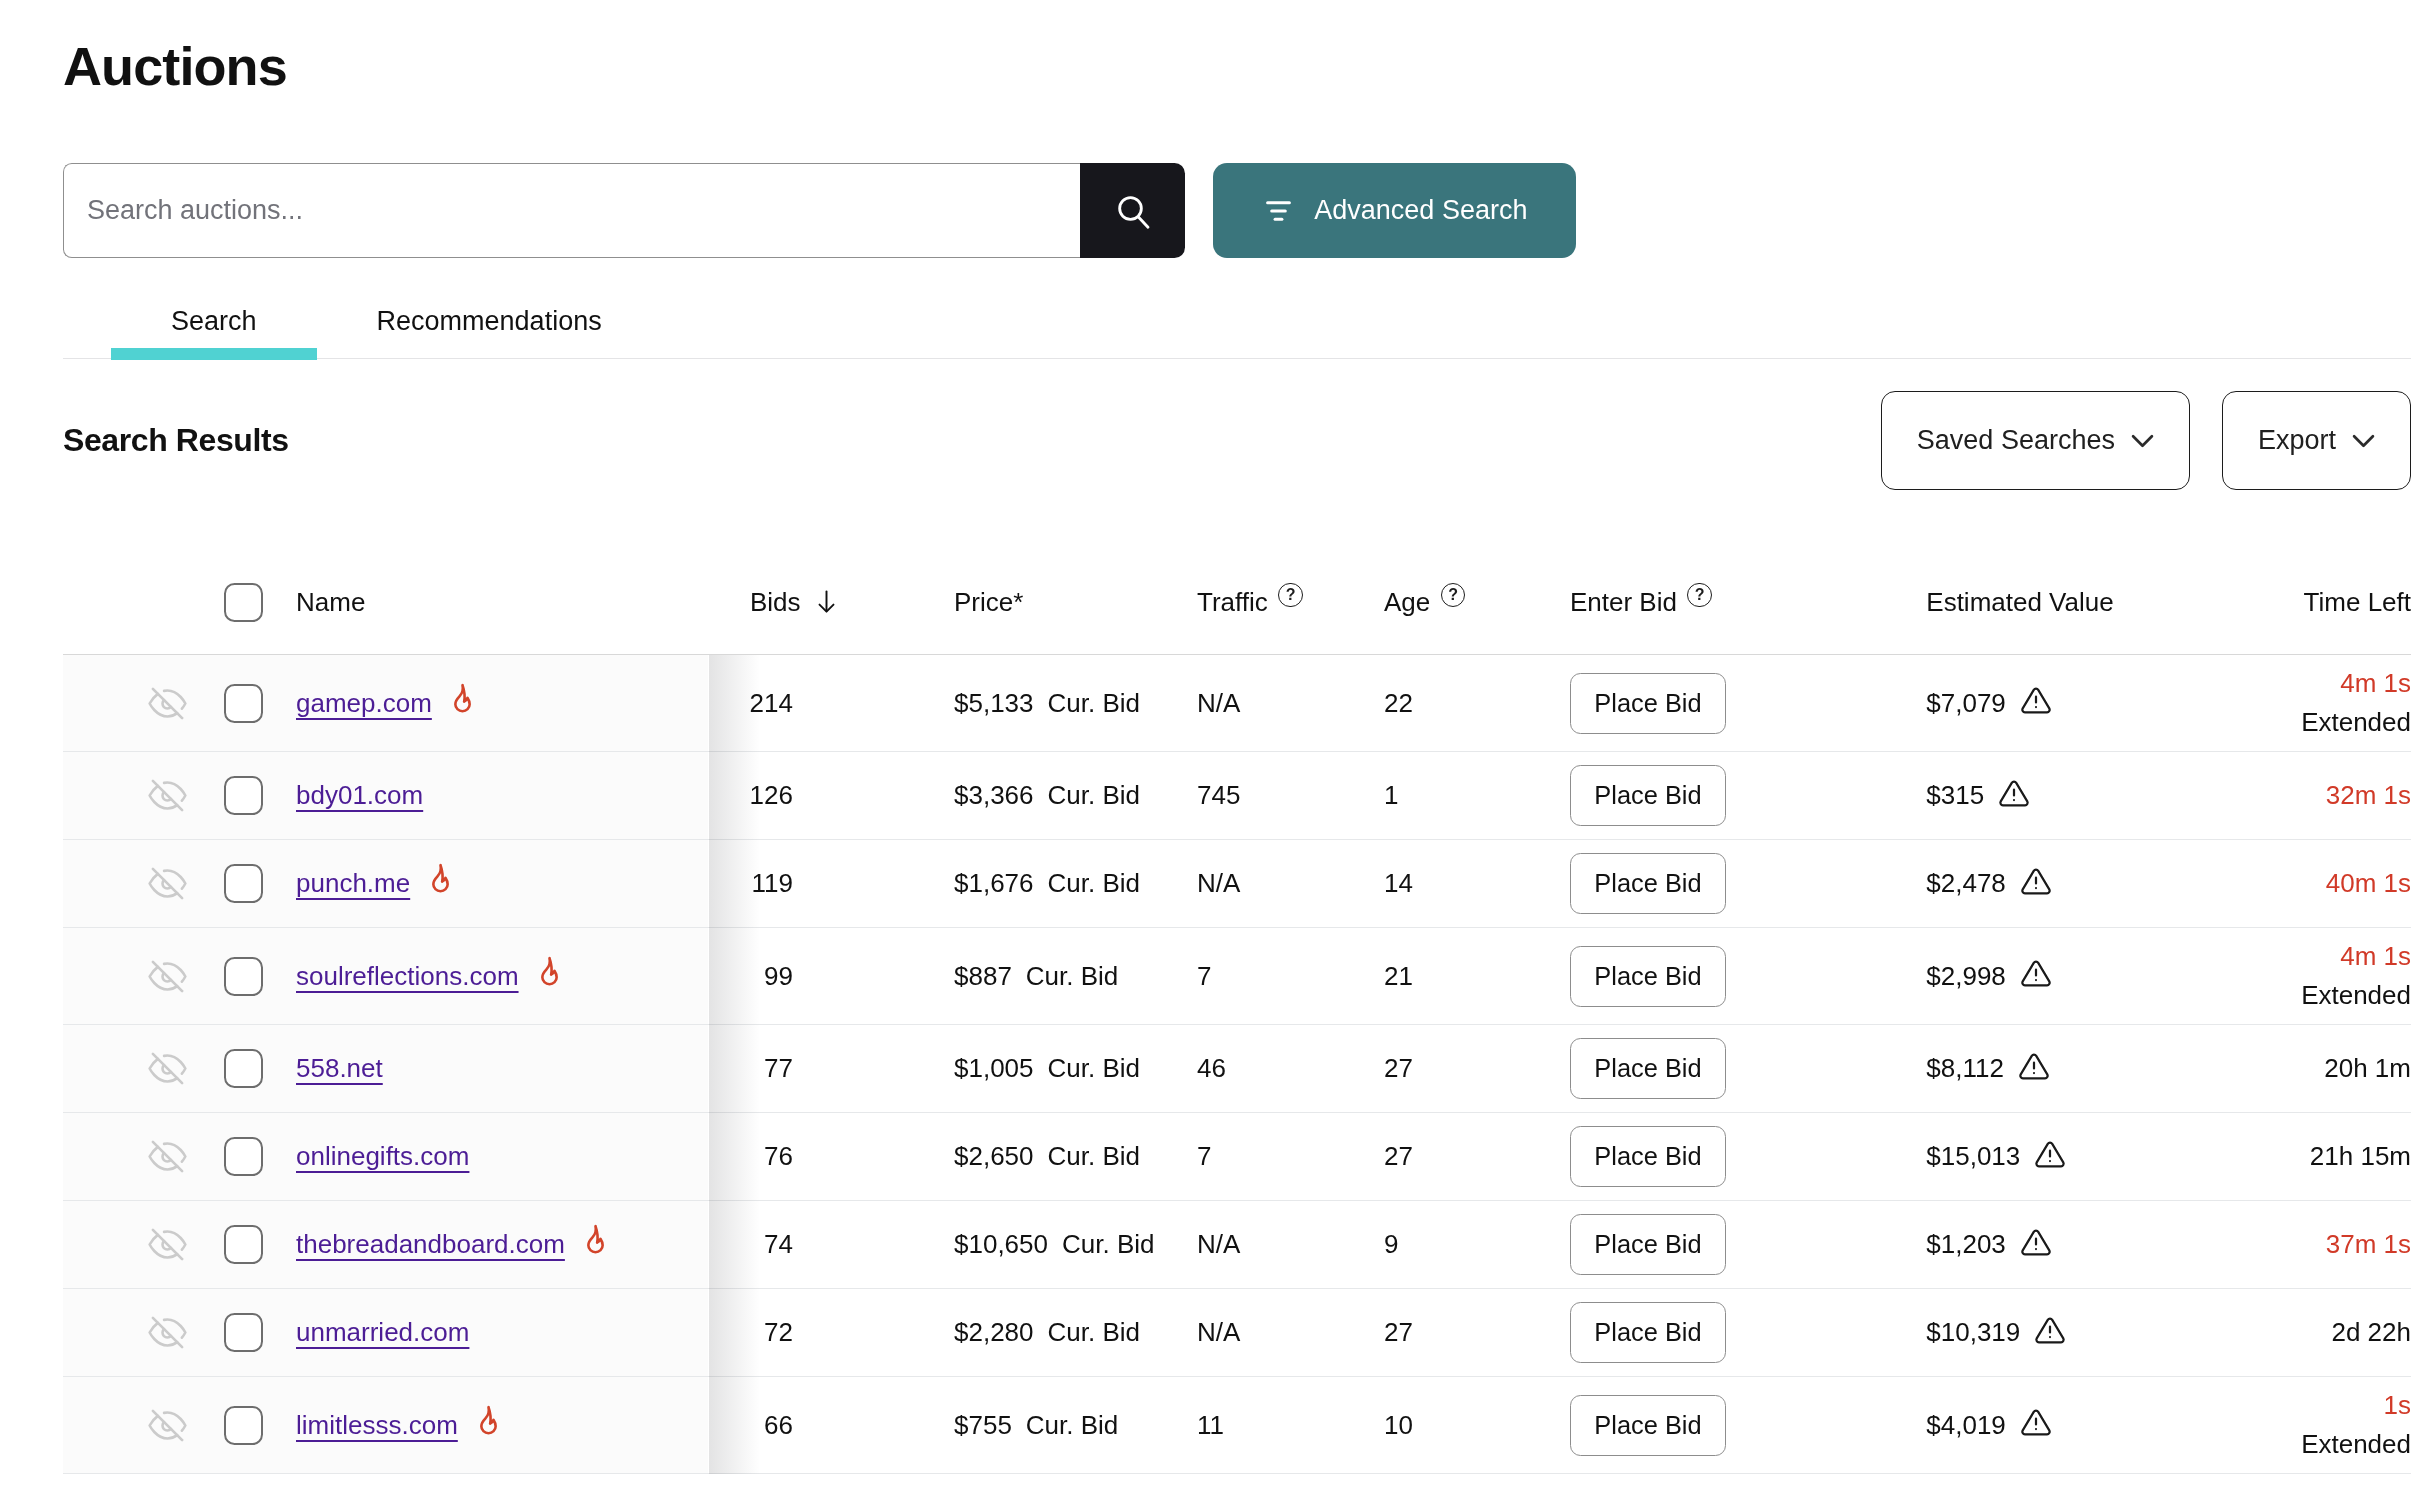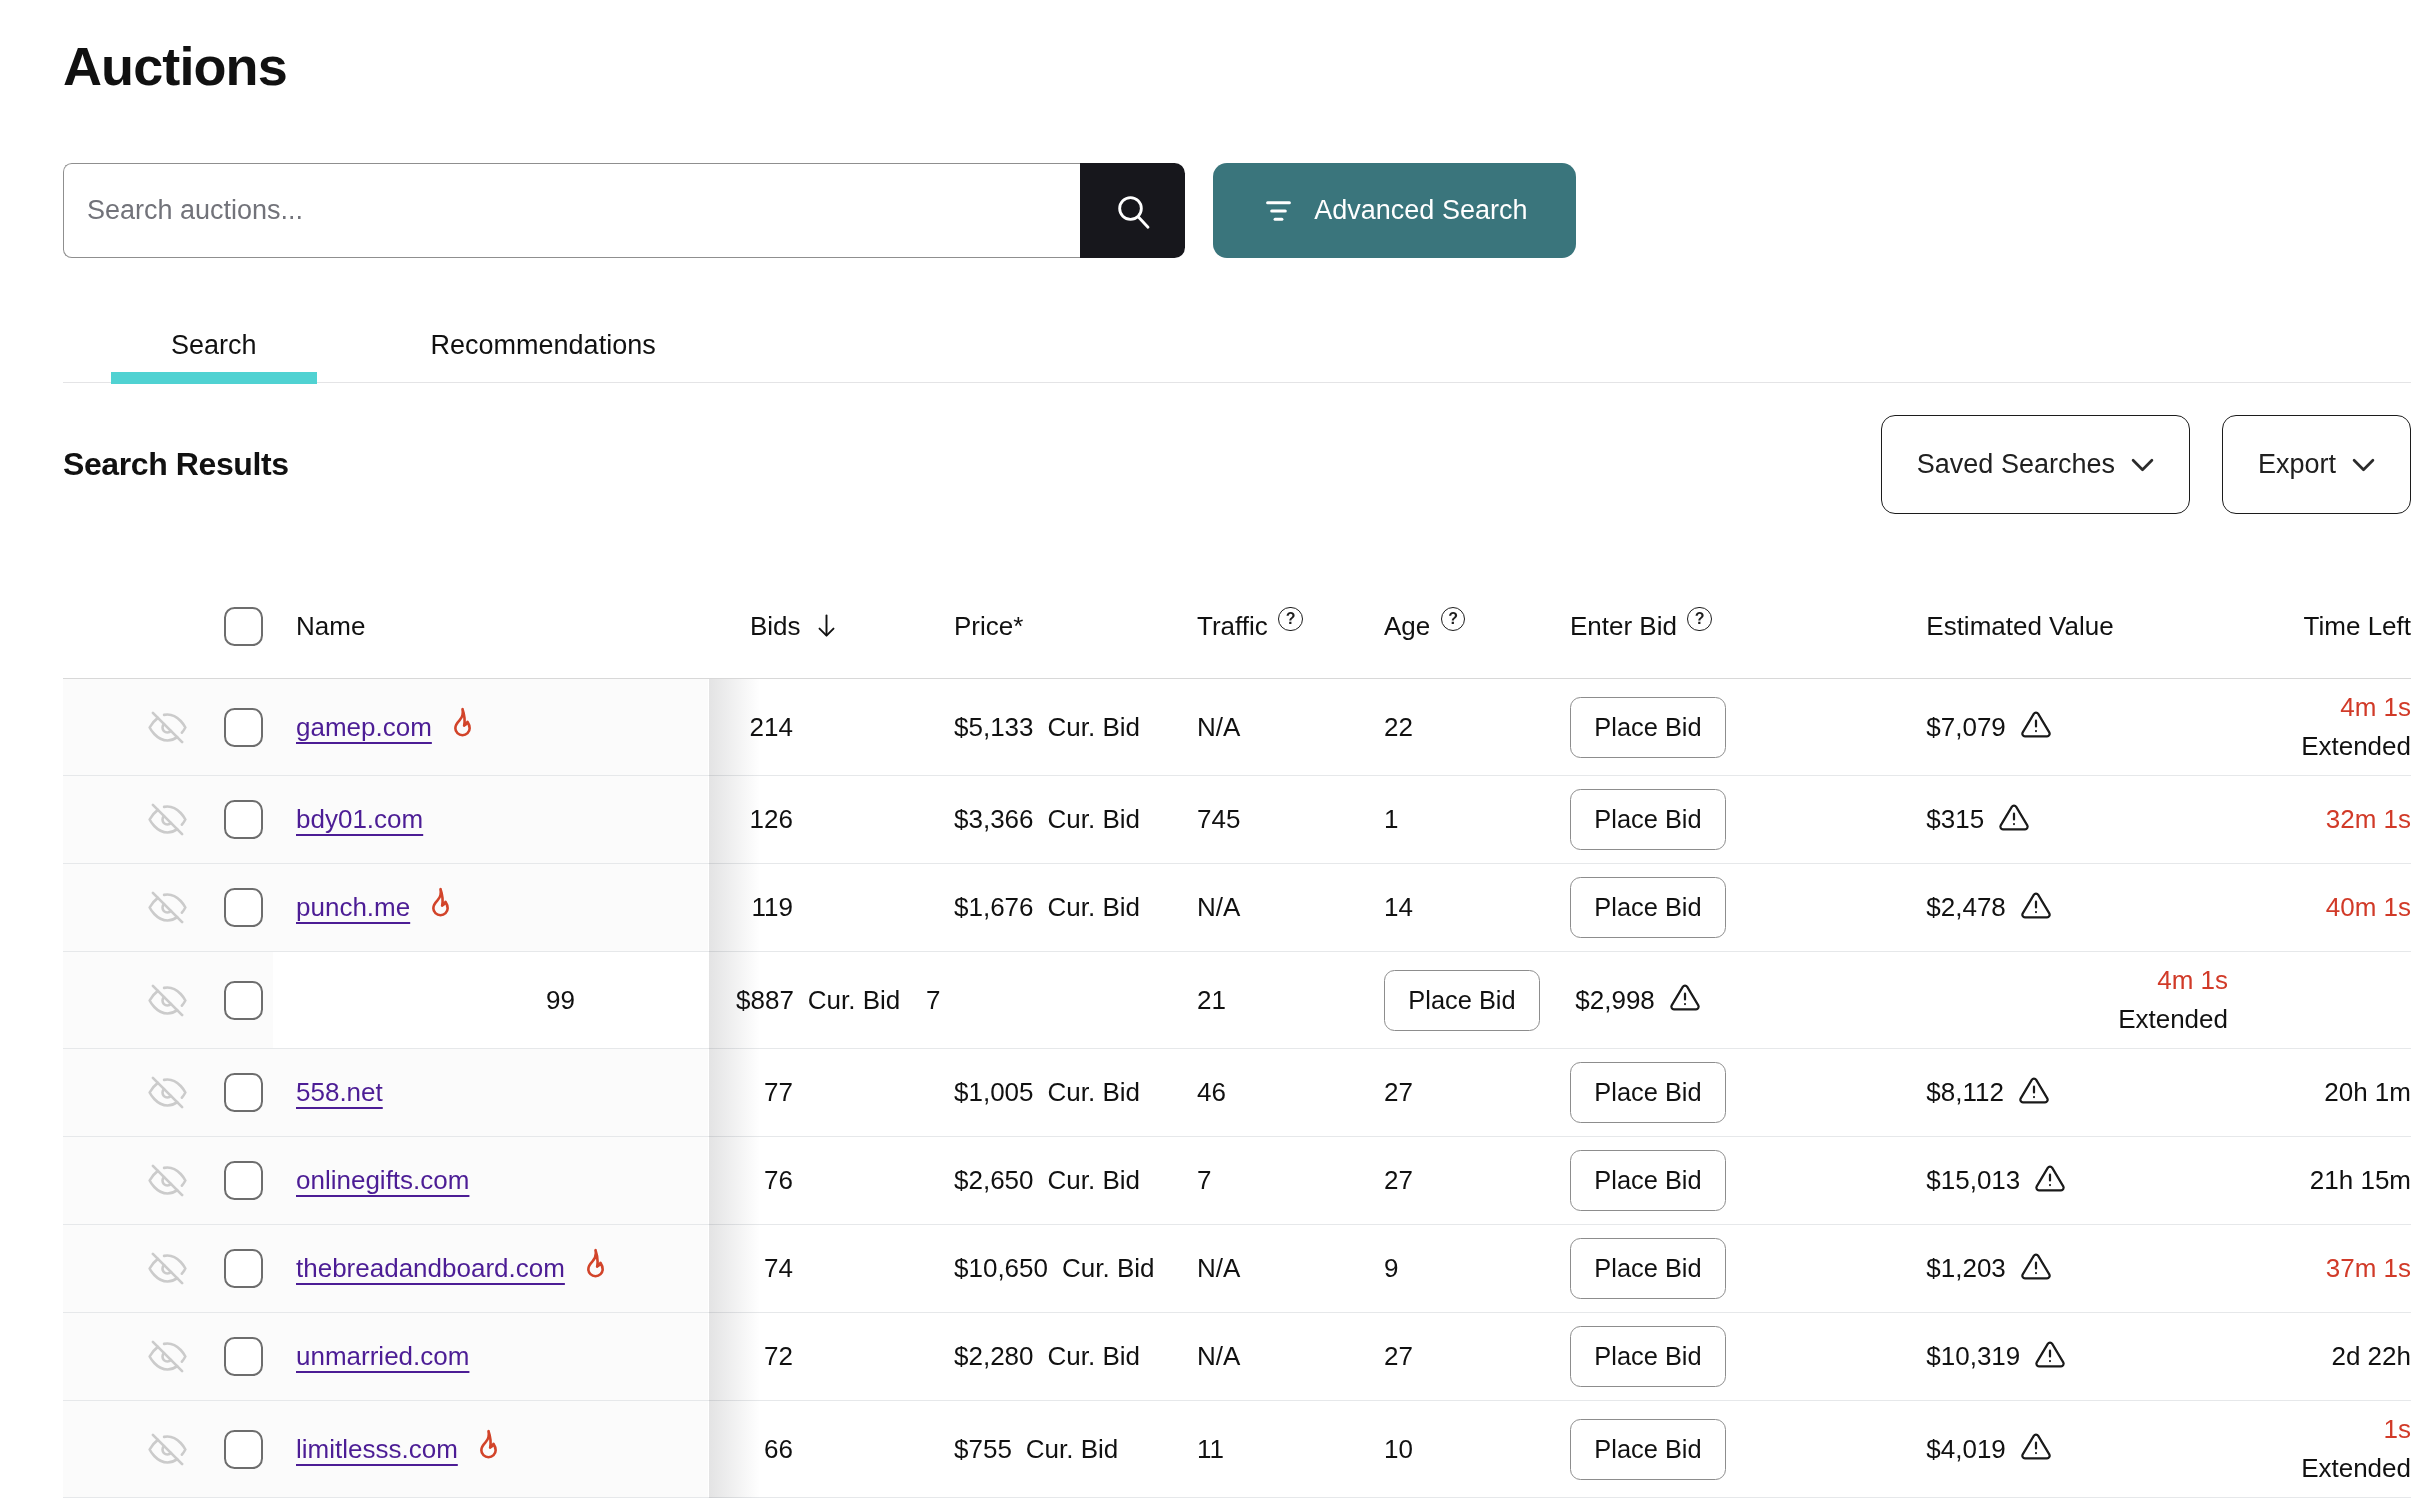--- a/index.html
+++ b/index.html
@@ -26,21 +26,21 @@
     width:105px; height:95px; background:#17171c; border:none; cursor:pointer;
     border-radius:0 10.5px 10.5px 0; display:flex; align-items:center; justify-content:center;
   }
   .adv-btn {
     margin-left:28px; height:95px; padding:0 49px; border:none; cursor:pointer;
     background:#3a757c; color:#fff; font-size:27px; font-family:inherit;
     border-radius:14px; display:flex; align-items:center; gap:19.3px;
   }
 
   
-  .tabs { margin-top:72px; display:flex; gap:54px; border-bottom:1.8px solid #e4e4e6; padding-left:48px; }
+  .tabs { margin-top:48px; display:flex; border-bottom:1.8px solid #e4e4e6; padding-left:48px; }
   .tab {
     position:relative; padding:0 60px 21px 60px; font-size:27px; color:#111; cursor:pointer; white-space:nowrap;
   }
   .tab.active::after {
     content:""; position:absolute; left:0; right:0; bottom:-1.8px; height:11.4px; background:#50d2d2;
   }
 
   
   .results-bar { margin-top:32px; display:flex; align-items:center; justify-content:space-between; height:99px; }
   .results-heading { font-size:32px; font-weight:800; letter-spacing:-0.4px; }
@@ -350,20 +350,28 @@
           <path d="M17.94 17.94A10.07 10.07 0 0 1 12 20c-7 0-11-8-11-8a18.45 18.45 0 0 1 5.06-5.94"></path>
           <path d="M9.9 4.24A9.12 9.12 0 0 1 12 4c7 0 11 8 11 8a18.5 18.5 0 0 1-2.16 3.19"></path>
           <path d="M14.12 14.12a3 3 0 1 1-4.24-4.24"></path>
           <line x1="3" y1="3" x2="21" y2="21"></line>
         </svg>
       </span>
     </div>
     <div class="cell c-check">
       <span class="checkbox"></span>
     </div>
+    <div class="cell c-name">
+      <a class="domain">soulreflections.com</a>
+      <span class="flame">
+        <svg width="33" height="37" viewBox="0 0 24 26" fill="none" stroke="currentColor" stroke-width="1.9" stroke-linecap="round" stroke-linejoin="round">
+          <path d="M12 2.2c.8 3.6-.3 6.2-2.2 8.2C8.1 12.2 6.8 13.9 6.8 16a5.2 5.2 0 0 0 10.4 0c0-1.7-.7-3.2-1.6-4.6-.4 1.2-1.2 2.2-2.4 2.8.6-3 .3-7.6-1.2-12z"></path>
+        </svg>
+      </span>
+    </div>
     <div class="cell c-bids">99</div>
     <div class="cell c-price">
       <span>$887</span>
       <span class="cur">Cur. Bid</span>
     </div>
     <div class="cell c-traffic">7</div>
     <div class="cell c-age">21</div>
     <div class="cell c-bid">
       <button class="place-bid">Place Bid</button>
     </div>

